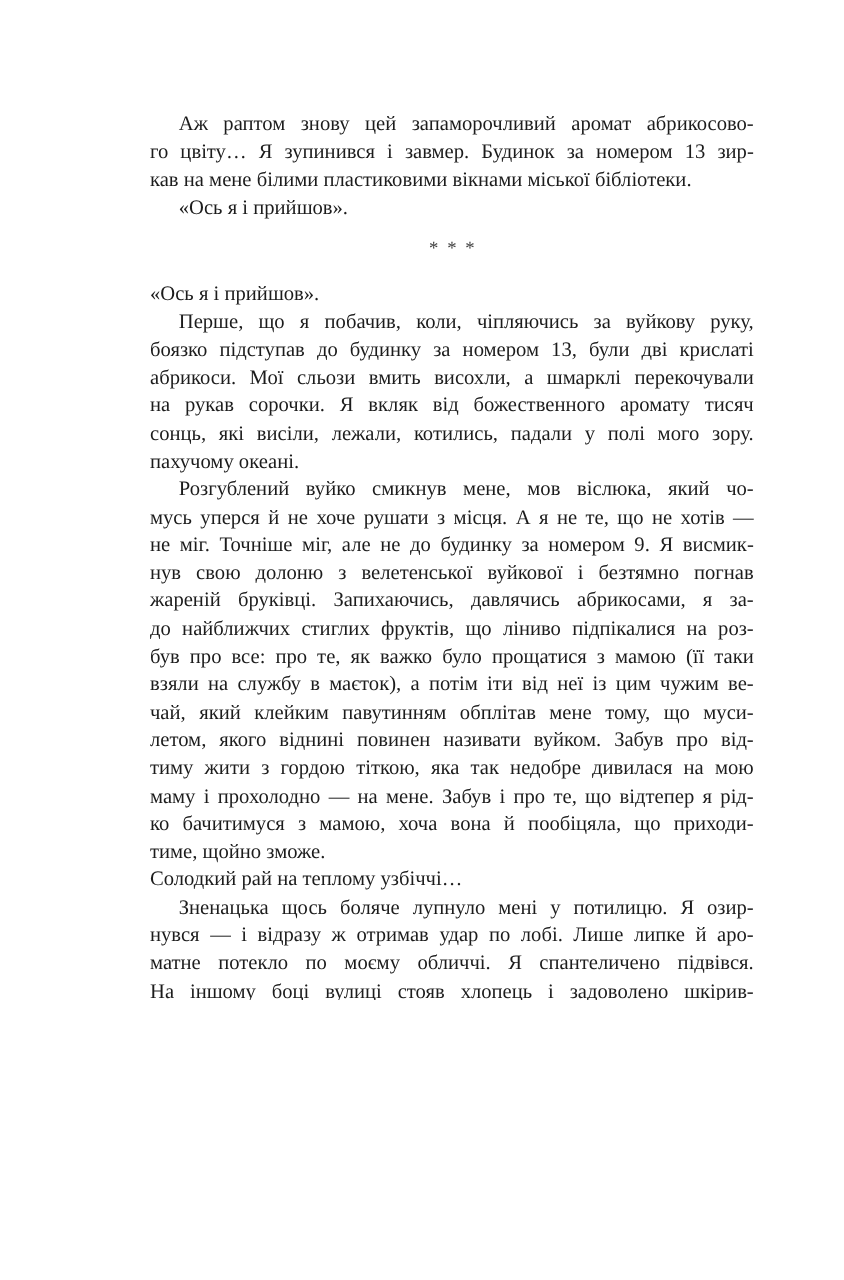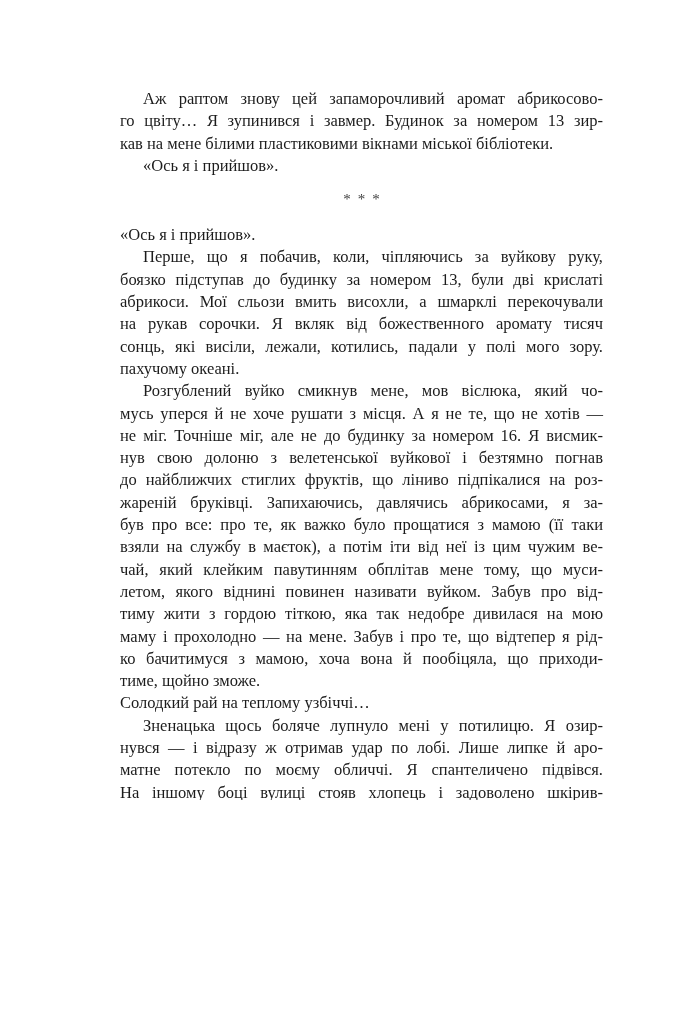--- a/index.html
+++ b/index.html
@@ -80,24 +80,24 @@
         <div class="pline first">Перше, що я побачив, коли, чіпляючись за вуйкову руку,</div>
         <div class="pline">боязко підступав до будинку за номером 13, були дві крислаті</div>
         <div class="pline">абрикоси. Мої сльози вмить висохли, а шмарклі перекочували</div>
         <div class="pline">на рукав сорочки. Я вкляк від божественного аромату тисяч</div>
         <div class="pline">сонць, які висіли, лежали, котились, падали у полі мого зору.</div>
         <div class="pline last">пахучому океані.</div>
       </div>
       <div class="para indent">
         <div class="pline first">Розгублений вуйко смикнув мене, мов віслюка, який чо-</div>
         <div class="pline">мусь уперся й не хоче рушати з місця. А я не те, що не хотів —</div>
-        <div class="pline">не міг. Точніше міг, але не до будинку за номером 16. Я висмик-</div>
+        <div class="pline">не міг. Точніше міг, але не до будинку за номером 9. Я висмик-</div>
         <div class="pline">нув свою долоню з велетенської вуйкової і безтямно погнав</div>
+        <div class="pline">жареній бруківці. Запихаючись, давлячись абрикосами, я за-</div>
         <div class="pline">до найближчих стиглих фруктів, що ліниво підпікалися на роз-</div>
-        <div class="pline">жареній бруківці. Запихаючись, давлячись абрикосами, я за-</div>
         <div class="pline">був про все: про те, як важко було прощатися з мамою (її таки</div>
         <div class="pline">взяли на службу в маєток), а потім іти від неї із цим чужим ве-</div>
         <div class="pline">чай, який клейким павутинням обплітав мене тому, що муси-</div>
         <div class="pline">летом, якого віднині повинен називати вуйком. Забув про від-</div>
         <div class="pline">тиму жити з гордою тіткою, яка так недобре дивилася на мою</div>
         <div class="pline">маму і прохолодно — на мене. Забув і про те, що відтепер я рід-</div>
         <div class="pline">ко бачитимуся з мамою, хоча вона й пообіцяла, що приходи-</div>
         <div class="pline last">тиме, щойно зможе.</div>
       </div>
       <div class="para indent">

